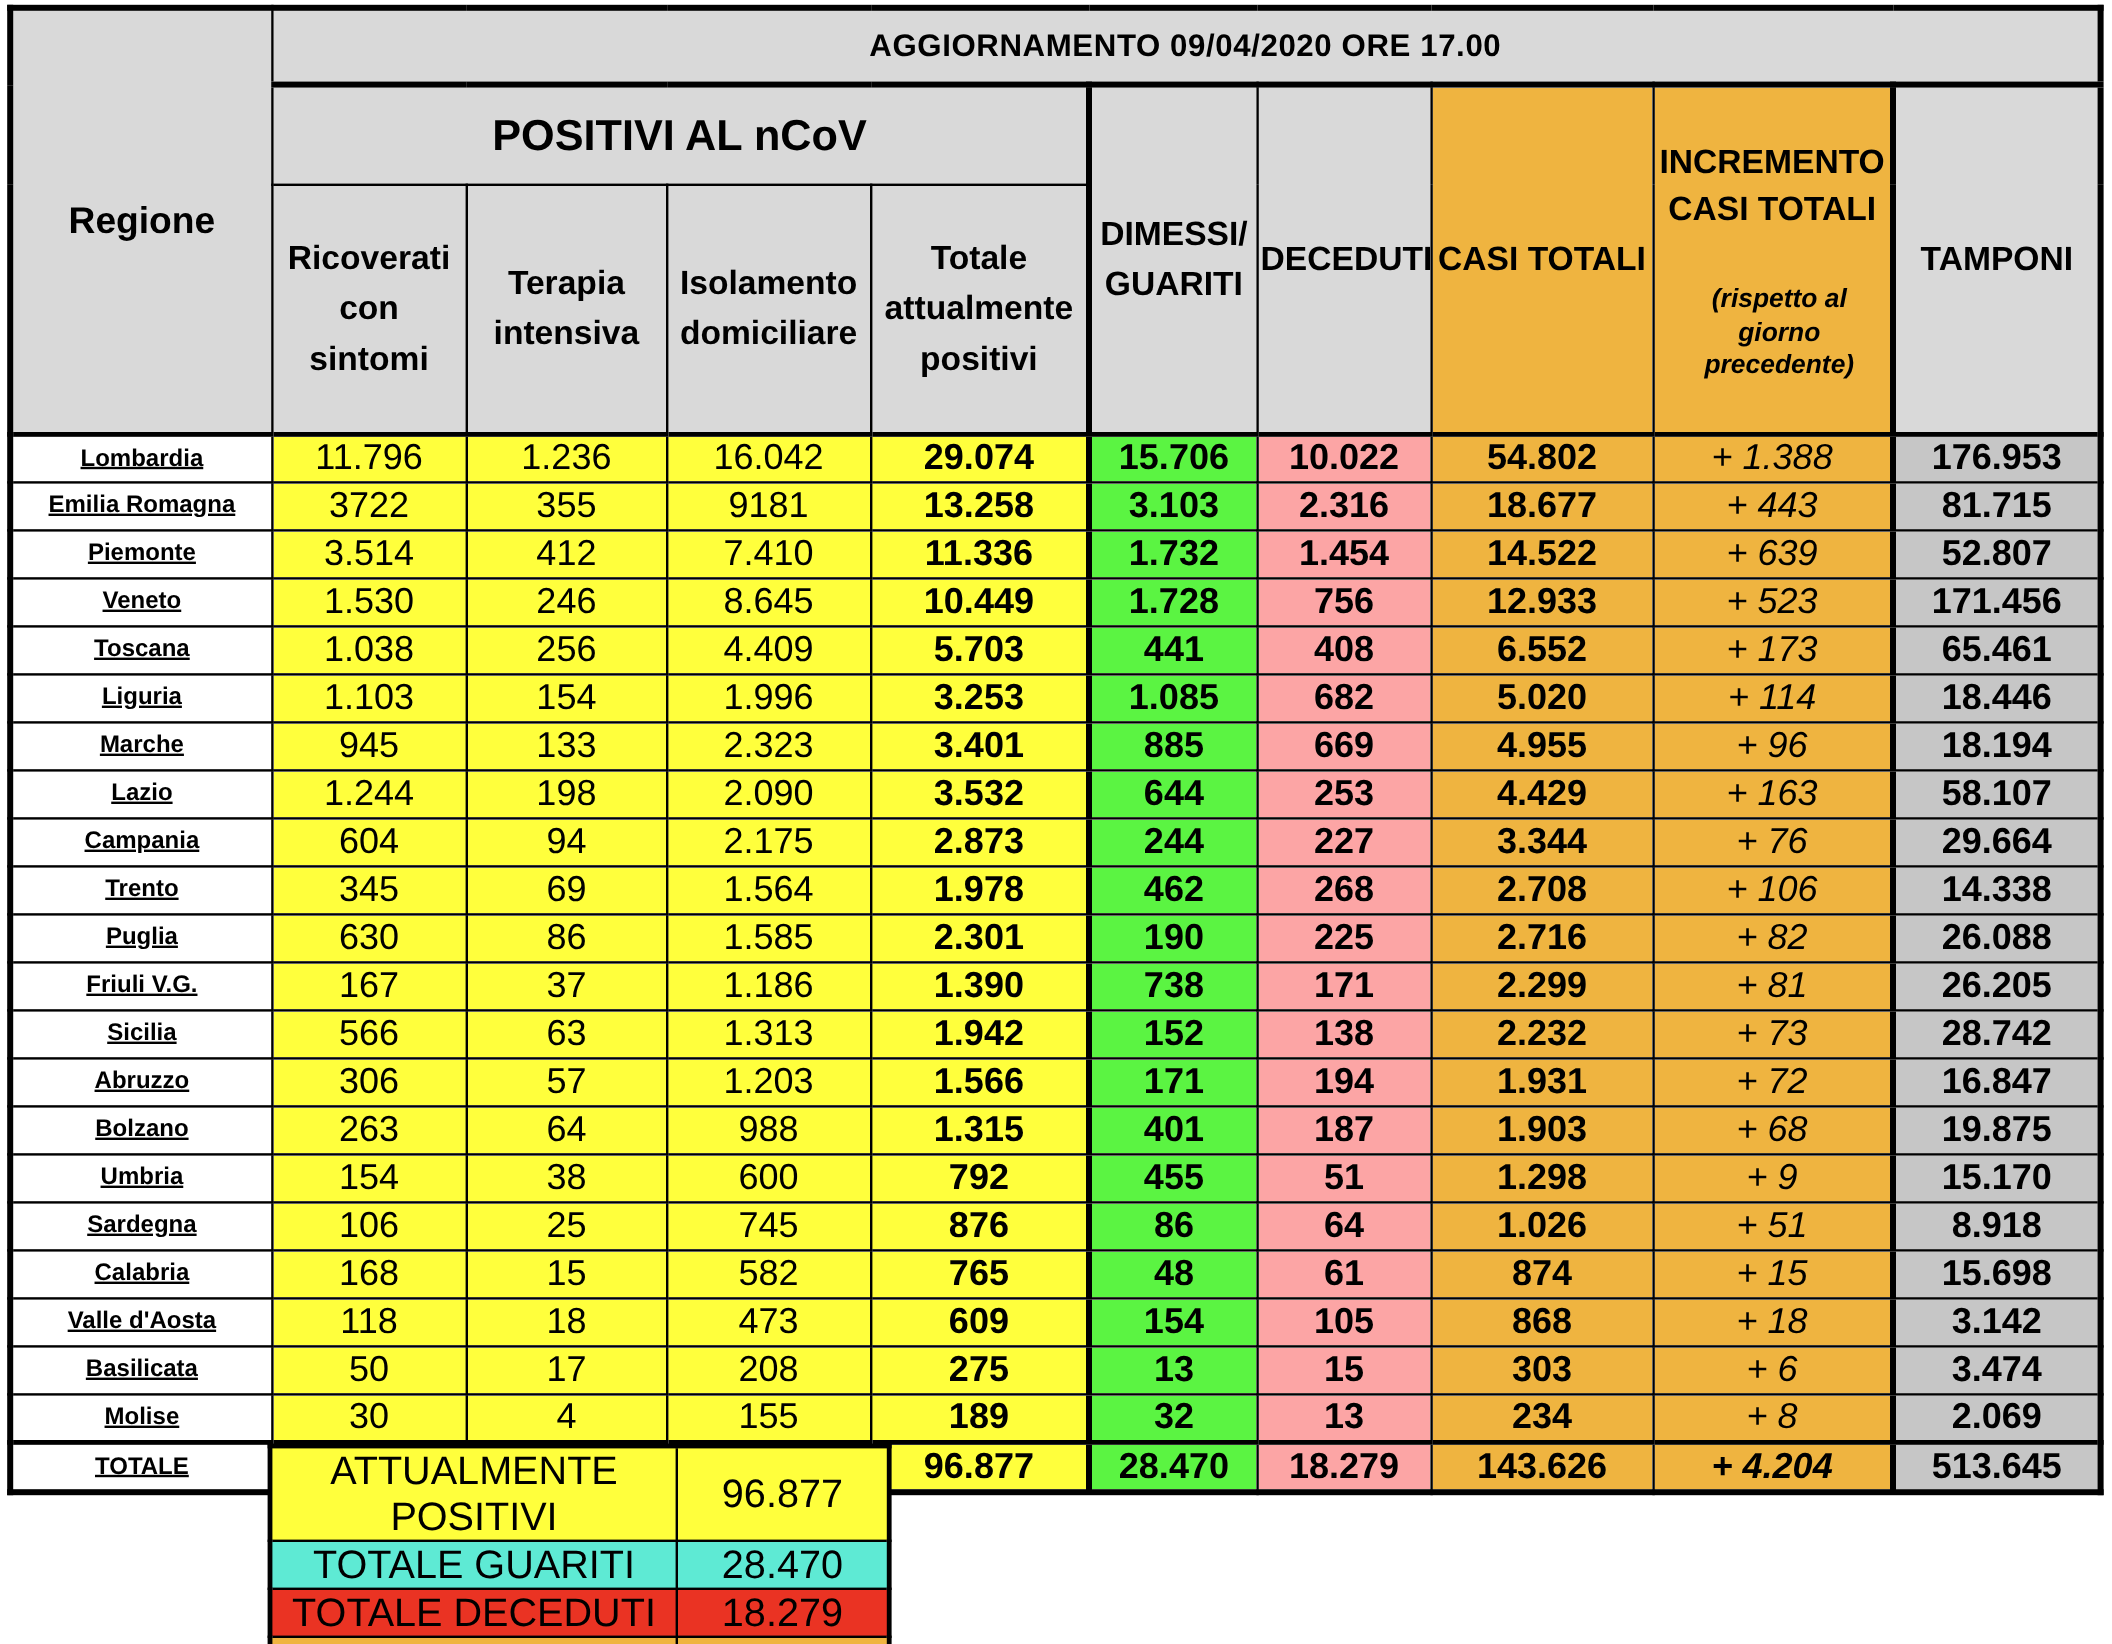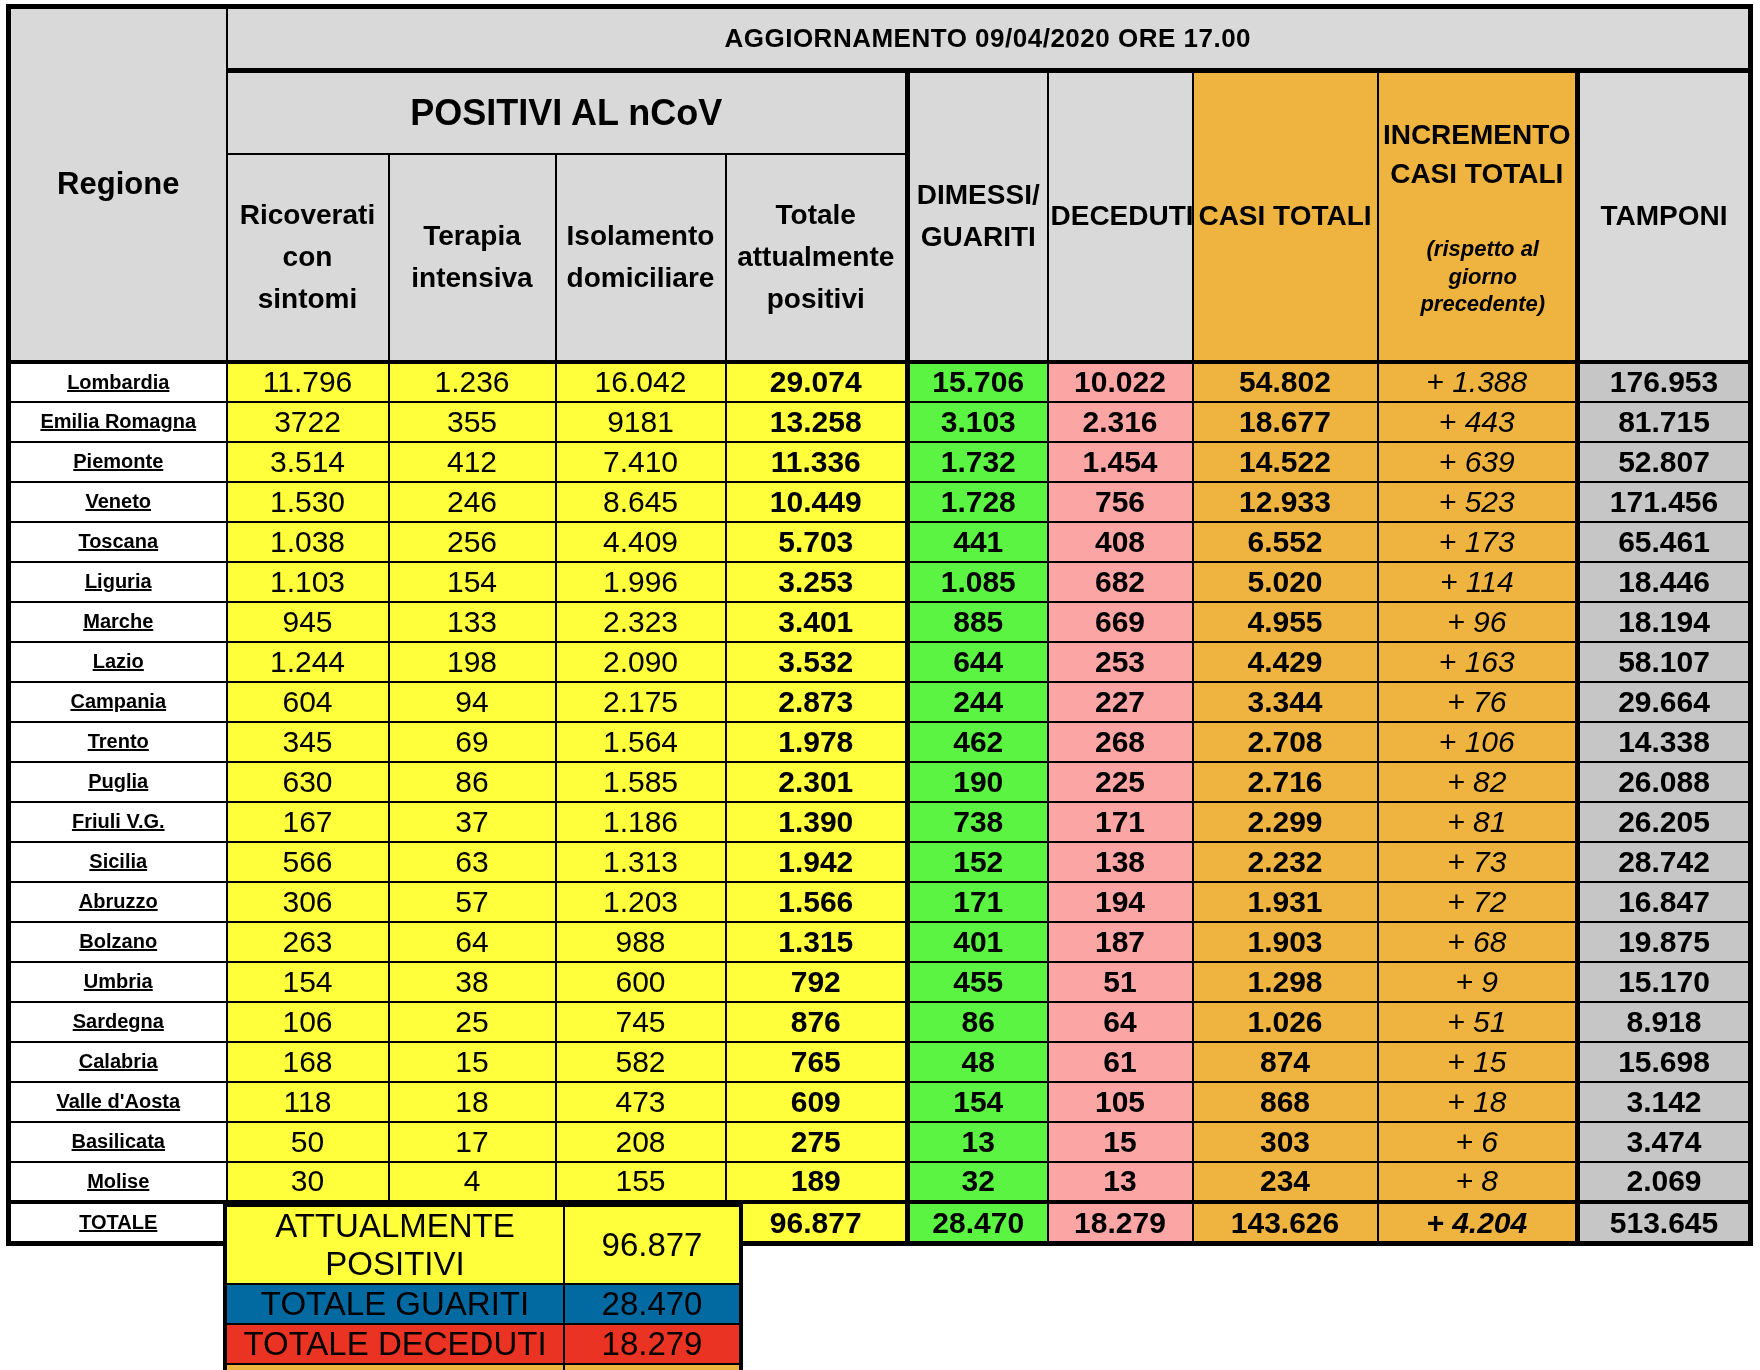--- a/index.html
+++ b/index.html
@@ -39,21 +39,21 @@
   td.c-t  { background:#C6C6C6; font-weight:bold; border-left-width:5px; }
   tr.total-r td { font-weight:bold; border-top-width:4px; }
 
   
   table.legend { position:absolute; left:223px; top:1203px; width:502px; border:4px solid #000; }
   table.legend tr { height:40px; }
   table.legend td { font-weight:normal; font-size:33px; }
   td.lg-label { width:332px; }
   td.lg-value { width:170px; }
   .bg-yellow { background:#FFFF3C; }
-  .bg-green  { background:#0369a1; }
+  .bg-green  { background:#5eead4; }
   .bg-red    { background:#EA3323; }
   .bg-orange { background:#EFB440; }
 </style>
 </head>
 <body>
 
 <div class="sheet">
 
   <table class="main">
     <colgroup>

